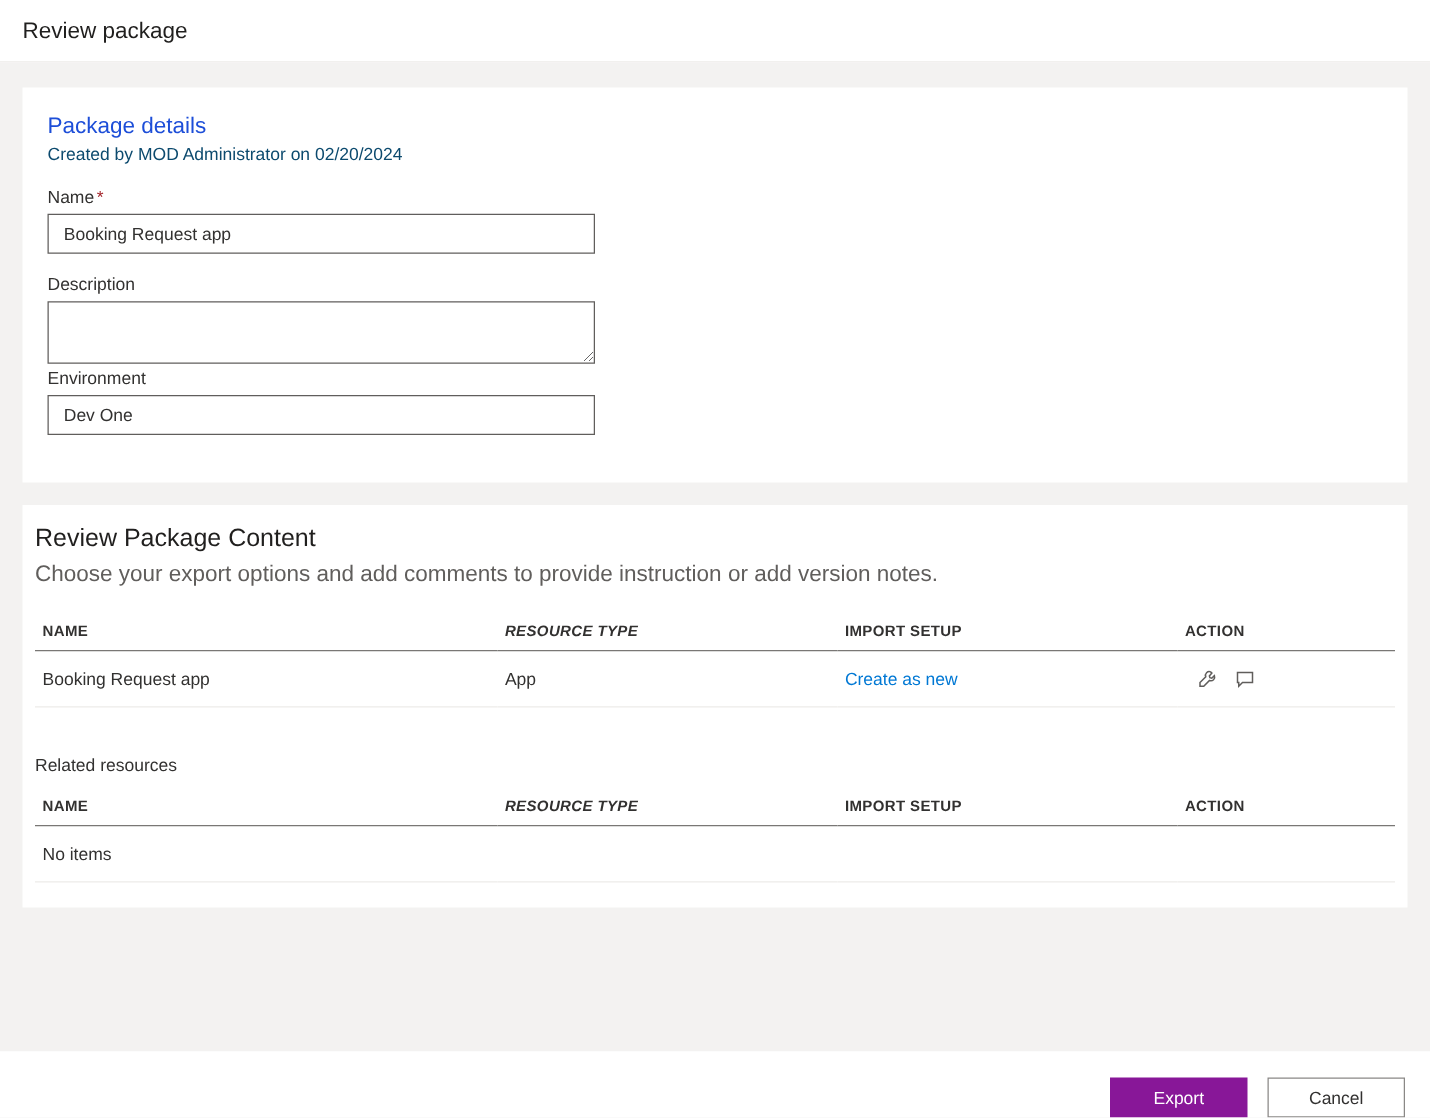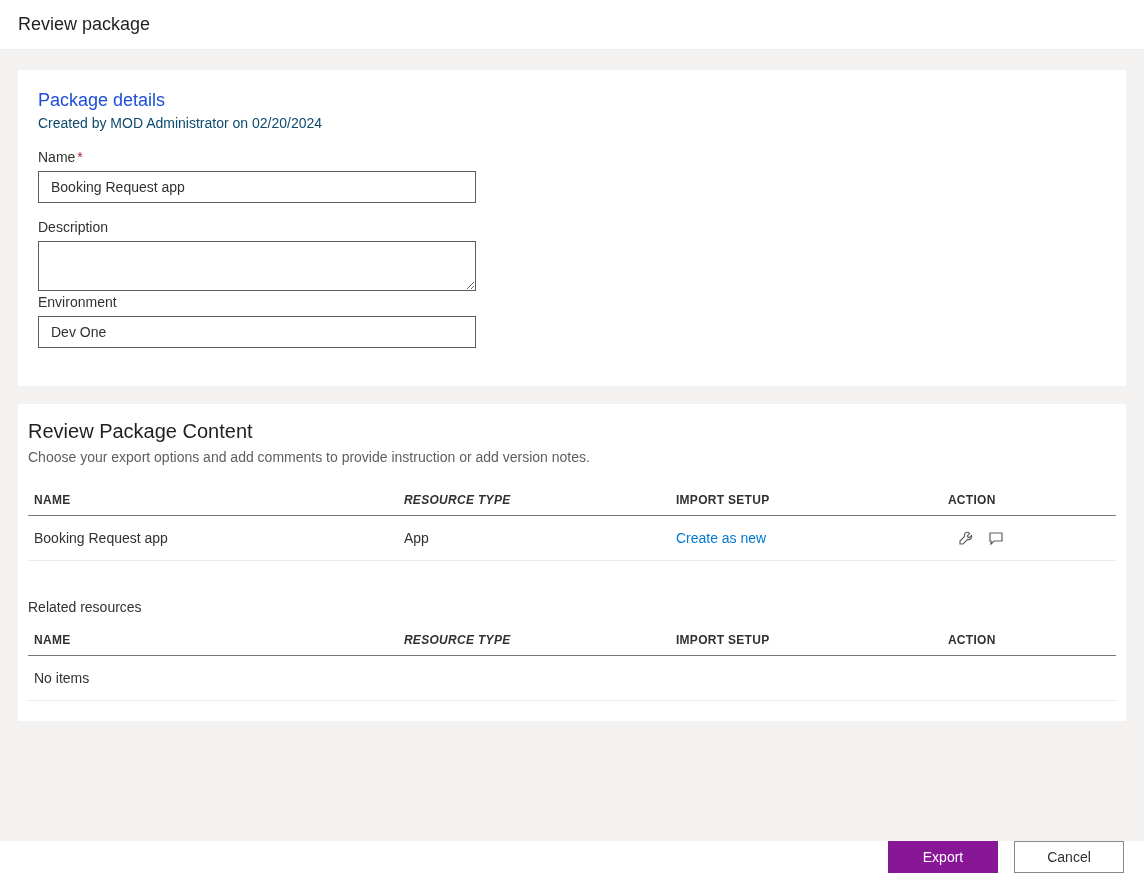--- a/index.html
+++ b/index.html
@@ -80,21 +80,21 @@
     .review-header {
       padding: 0 10px 0 10px;
     }
     .review-title {
       font-size: 20px;
       font-weight: 400;
       color: #201f1e;
       margin-bottom: 6px;
     }
     .review-subtitle {
-      font-size: 14px;
+      font-size: 18px;
       color: #605e5c;
       margin-bottom: 18px;
     }
 
     .content-table {
       width: calc(100% - 20px);
       margin: 0 10px;
       border-collapse: collapse;
     }
     .content-table thead th {
@@ -133,21 +133,21 @@
       padding: 12px 6px 6px 60px;
     }
 
     .footer-bar {
       position: absolute;
       left: 0; right: 0; bottom: 0;
       height: 53px;
       background: #fff;
       display: flex;
       justify-content: flex-end;
-      align-items: flex-start;
+      align-items: flex-end;
       padding: 0 20px;
       gap: 16px;
     }
     .btn {
       height: 32px;
       min-width: 110px;
       padding: 0 18px;
       font-size: 14px;
       font-family: inherit;
       cursor: pointer;

